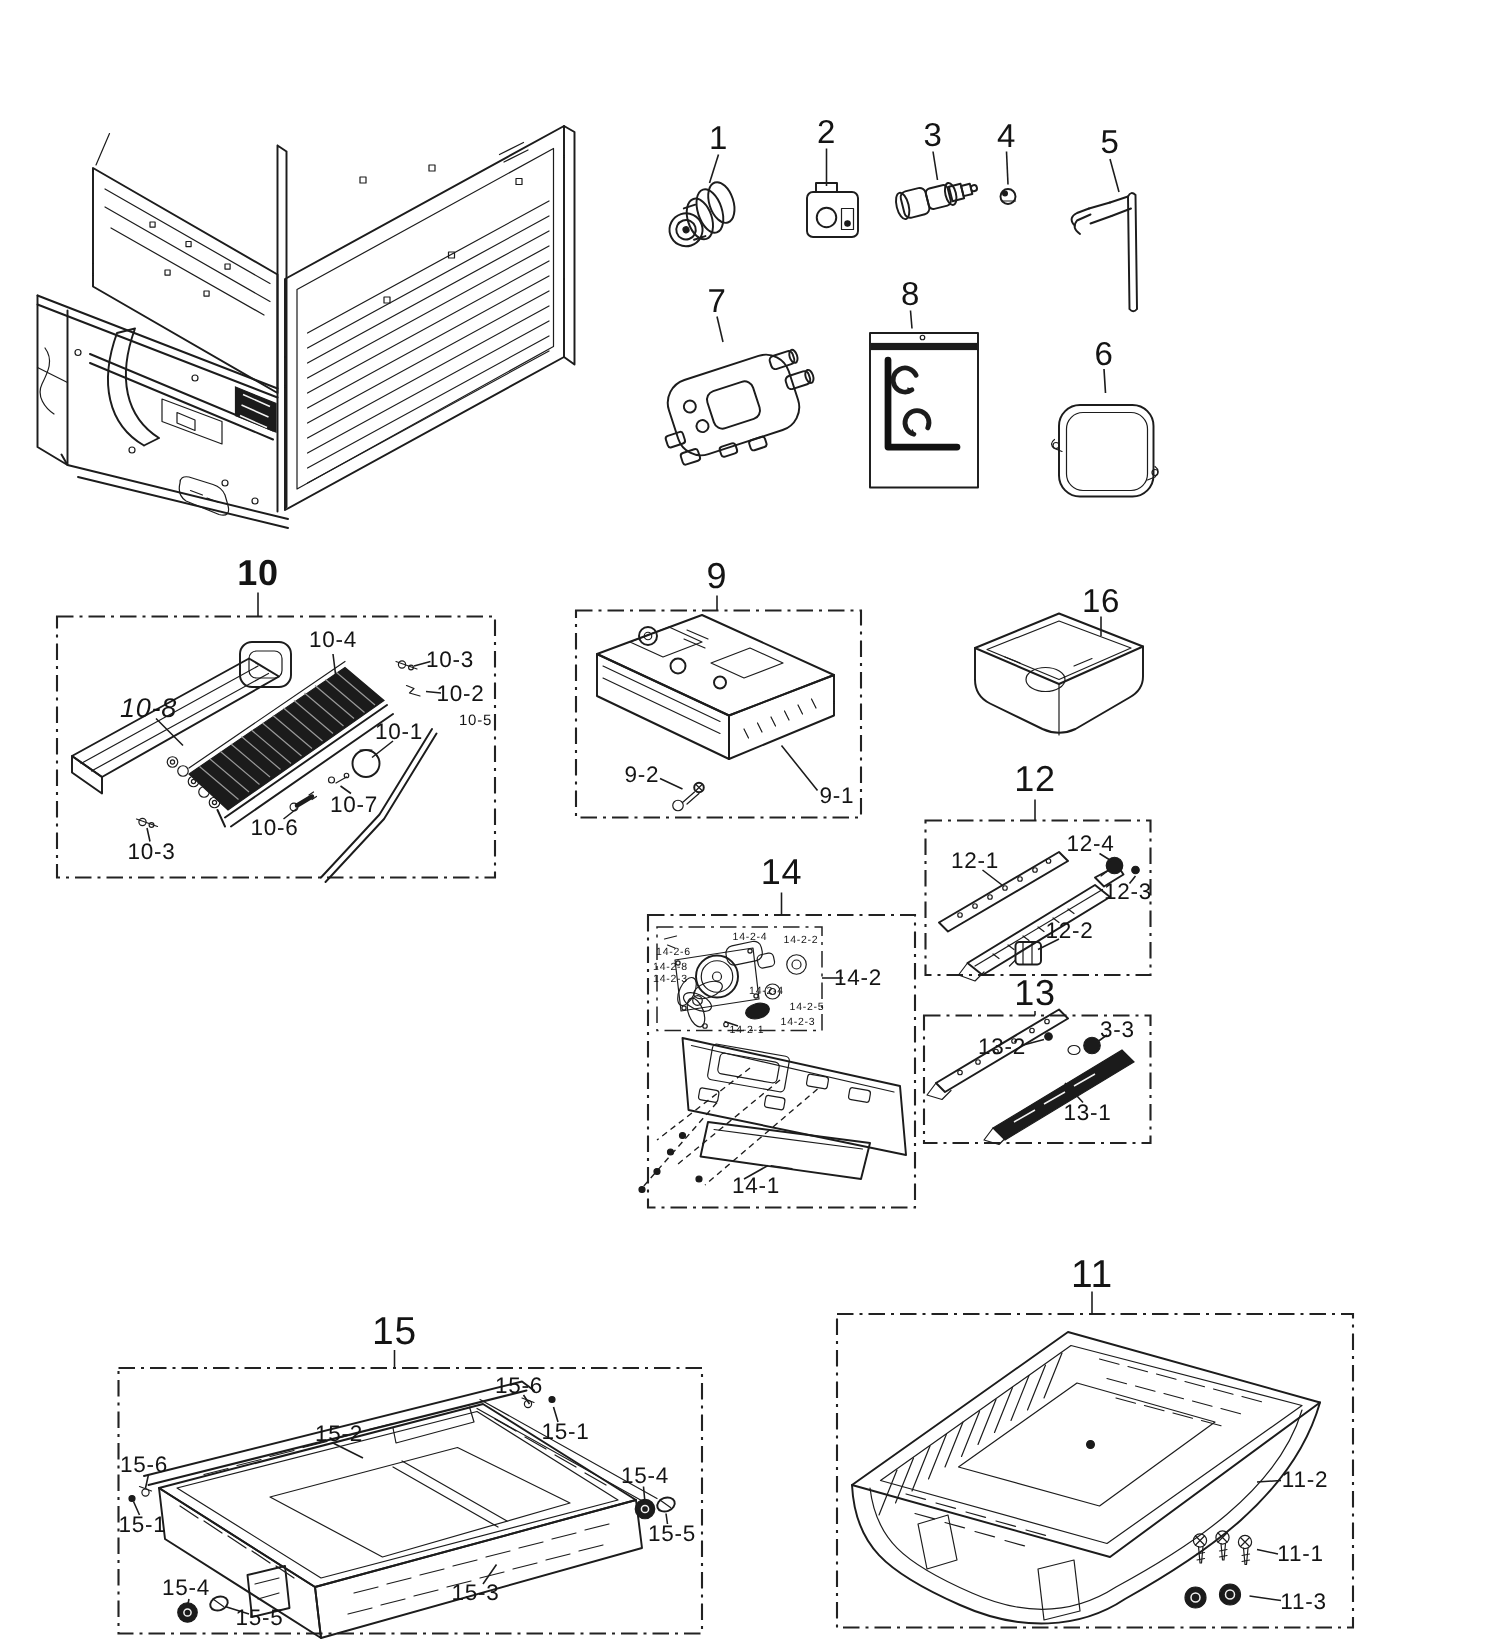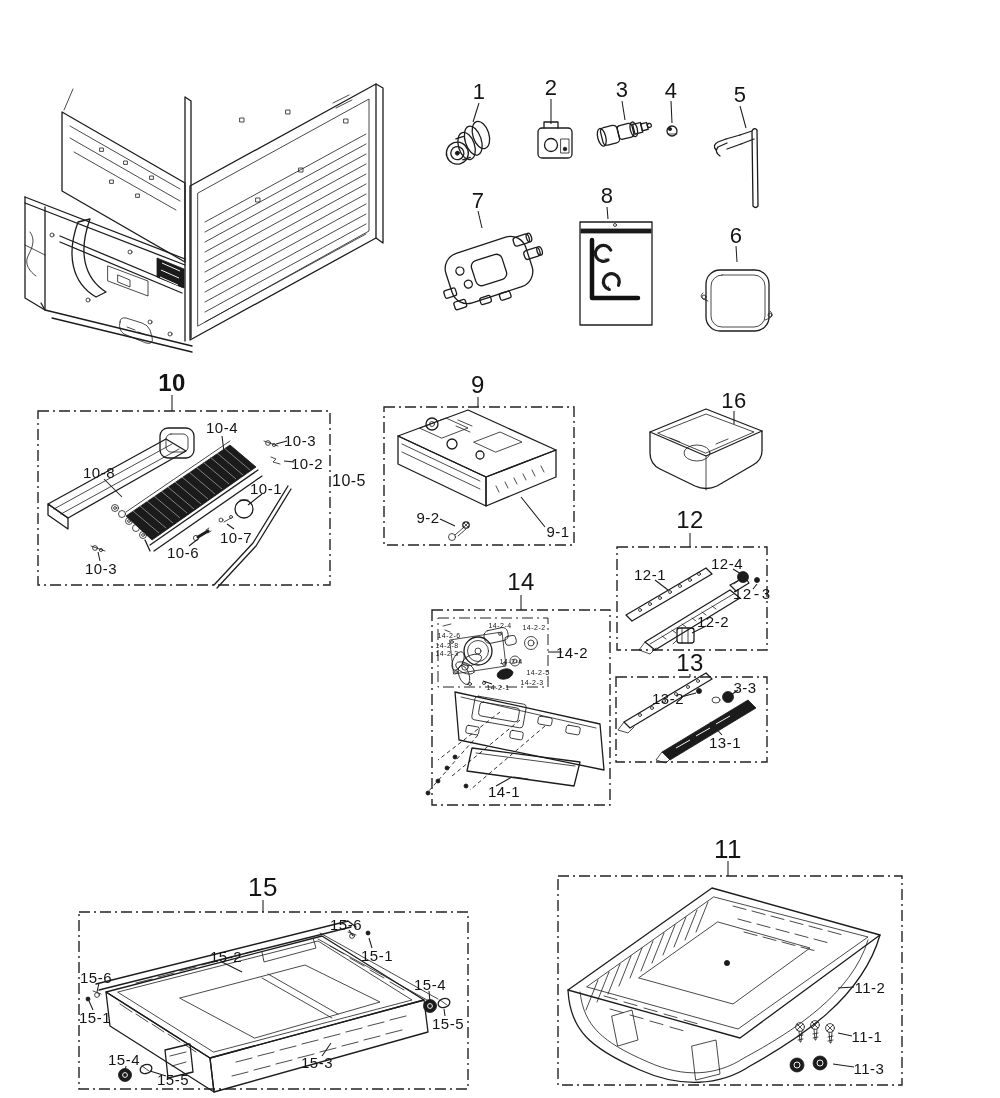--- a/index.html
+++ b/index.html
@@ -511,34 +511,34 @@
       <span class="lbl" style="left: 607px; top: 196px; font-size: 22px;">8</span>
       <span class="lbl" style="left: 736px; top: 236px; font-size: 22px;">6</span>
       <span class="lbl" style="left: 172px; top: 383px; font-size: 24px; font-weight: bold;">10</span>
       <span class="lbl" style="left: 478px; top: 385px; font-size: 24px;">9</span>
       <span class="lbl" style="left: 734px; top: 401px; font-size: 22px;">16</span>
       <span class="lbl" style="left: 690px; top: 520px; font-size: 24px;">12</span>
       <span class="lbl" style="left: 690px; top: 663px; font-size: 24px;">13</span>
       <span class="lbl" style="left: 521px; top: 582px; font-size: 24px;">14</span>
       <span class="lbl" style="left: 263px; top: 887px; font-size: 26px;">15</span>
       <span class="lbl" style="left: 728px; top: 849px; font-size: 26px;">11</span>
-      <span class="lbl" style="left: 99px; top: 472px; font-size: 15px;">10-8</span>
+      <span class="lbl" style="left: 99px; top: 472px; font-size: 18px; font-style: italic;">10-8</span>
       <span class="lbl" style="left: 222px; top: 427px; font-size: 15px;">10-4</span>
       <span class="lbl" style="left: 300px; top: 440px; font-size: 15px;">10-3</span>
       <span class="lbl" style="left: 307px; top: 463px; font-size: 15px;">10-2</span>
-      <span class="lbl" style="left: 317px; top: 481px; font-size: 16px; margin-left: 32px;">10-5</span>
+      <span class="lbl" style="left: 317px; top: 481px; font-size: 10px;">10-5</span>
       <span class="lbl" style="left: 266px; top: 488px; font-size: 15px;">10-1</span>
       <span class="lbl" style="left: 236px; top: 537px; font-size: 15px;">10-7</span>
       <span class="lbl" style="left: 183px; top: 552px; font-size: 15px;">10-6</span>
       <span class="lbl" style="left: 101px; top: 568px; font-size: 15px;">10-3</span>
       <span class="lbl" style="left: 428px; top: 517px; font-size: 15px;">9-2</span>
       <span class="lbl" style="left: 558px; top: 531px; font-size: 15px;">9-1</span>
       <span class="lbl" style="left: 650px; top: 574px; font-size: 15px;">12-1</span>
       <span class="lbl" style="left: 727px; top: 563px; font-size: 15px;">12-4</span>
-      <span class="lbl" style="left: 752px; top: 595px; font-size: 15px; font-family: Liberation Mono, monospace;">12-3</span>
+      <span class="lbl" style="left: 752px; top: 595px; font-size: 15px;">12-3</span>
       <span class="lbl" style="left: 713px; top: 621px; font-size: 15px;">12-2</span>
       <span class="lbl" style="left: 668px; top: 698px; font-size: 15px;">13-2</span>
       <span class="lbl" style="left: 745px; top: 687px; font-size: 15px;">3-3</span>
       <span class="lbl" style="left: 725px; top: 742px; font-size: 15px;">13-1</span>
       <span class="lbl" style="left: 572px; top: 652px; font-size: 15px;">14-2</span>
       <span class="lbl" style="left: 504px; top: 791px; font-size: 15px;">14-1</span>
       <span class="lbl" style="left: 449px; top: 635px; font-size: 7px;">14-2-6</span>
       <span class="lbl" style="left: 447px; top: 645px; font-size: 7px;">14-2-8</span>
       <span class="lbl" style="left: 447px; top: 653px; font-size: 7px;">14-2-3</span>
       <span class="lbl" style="left: 500px; top: 625px; font-size: 7px;">14-2-4</span>

